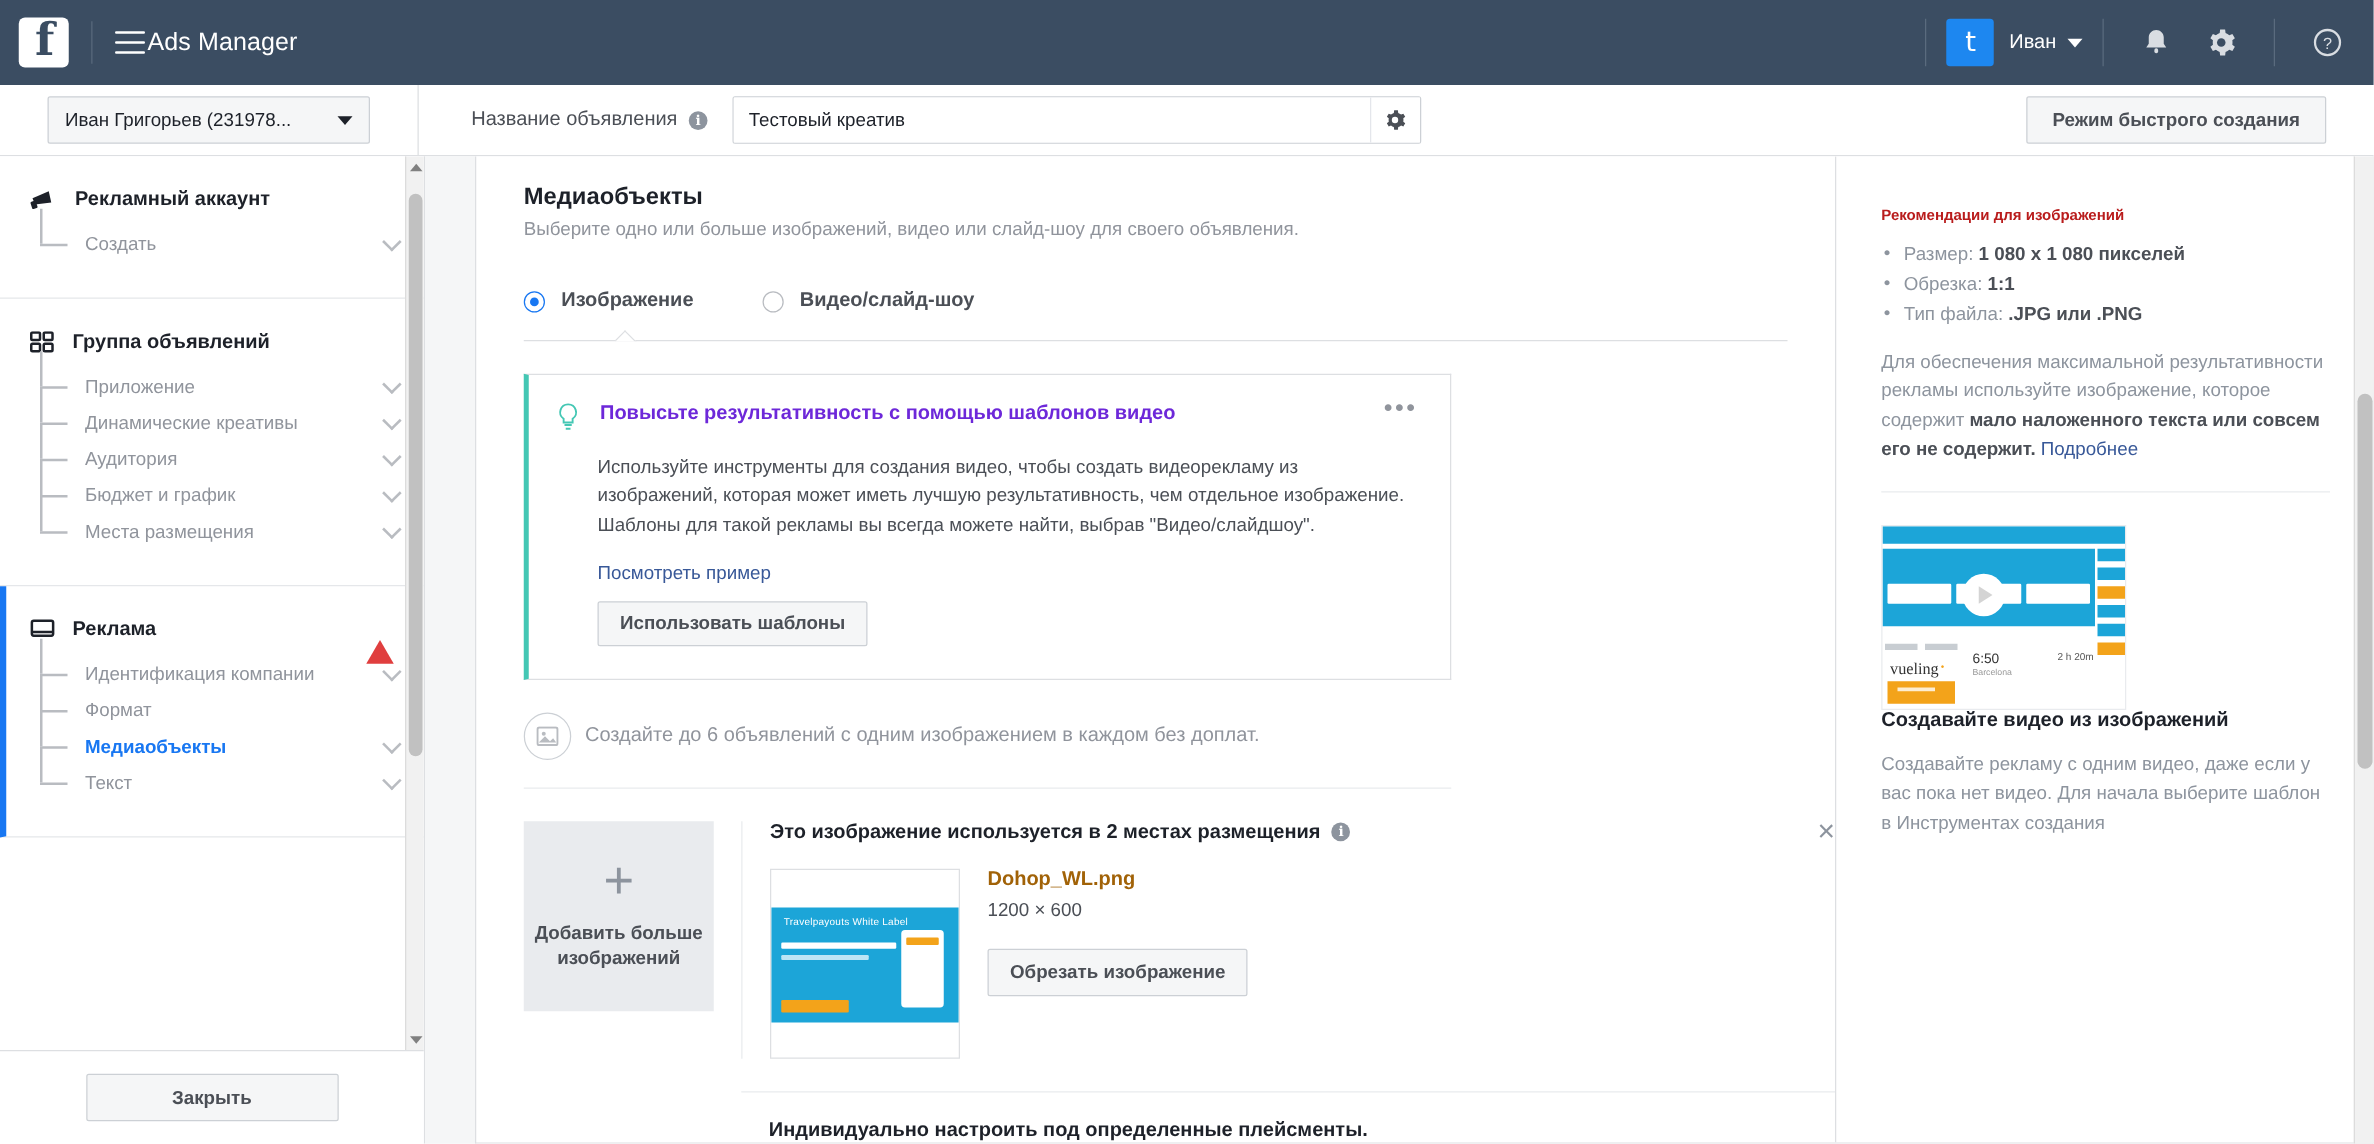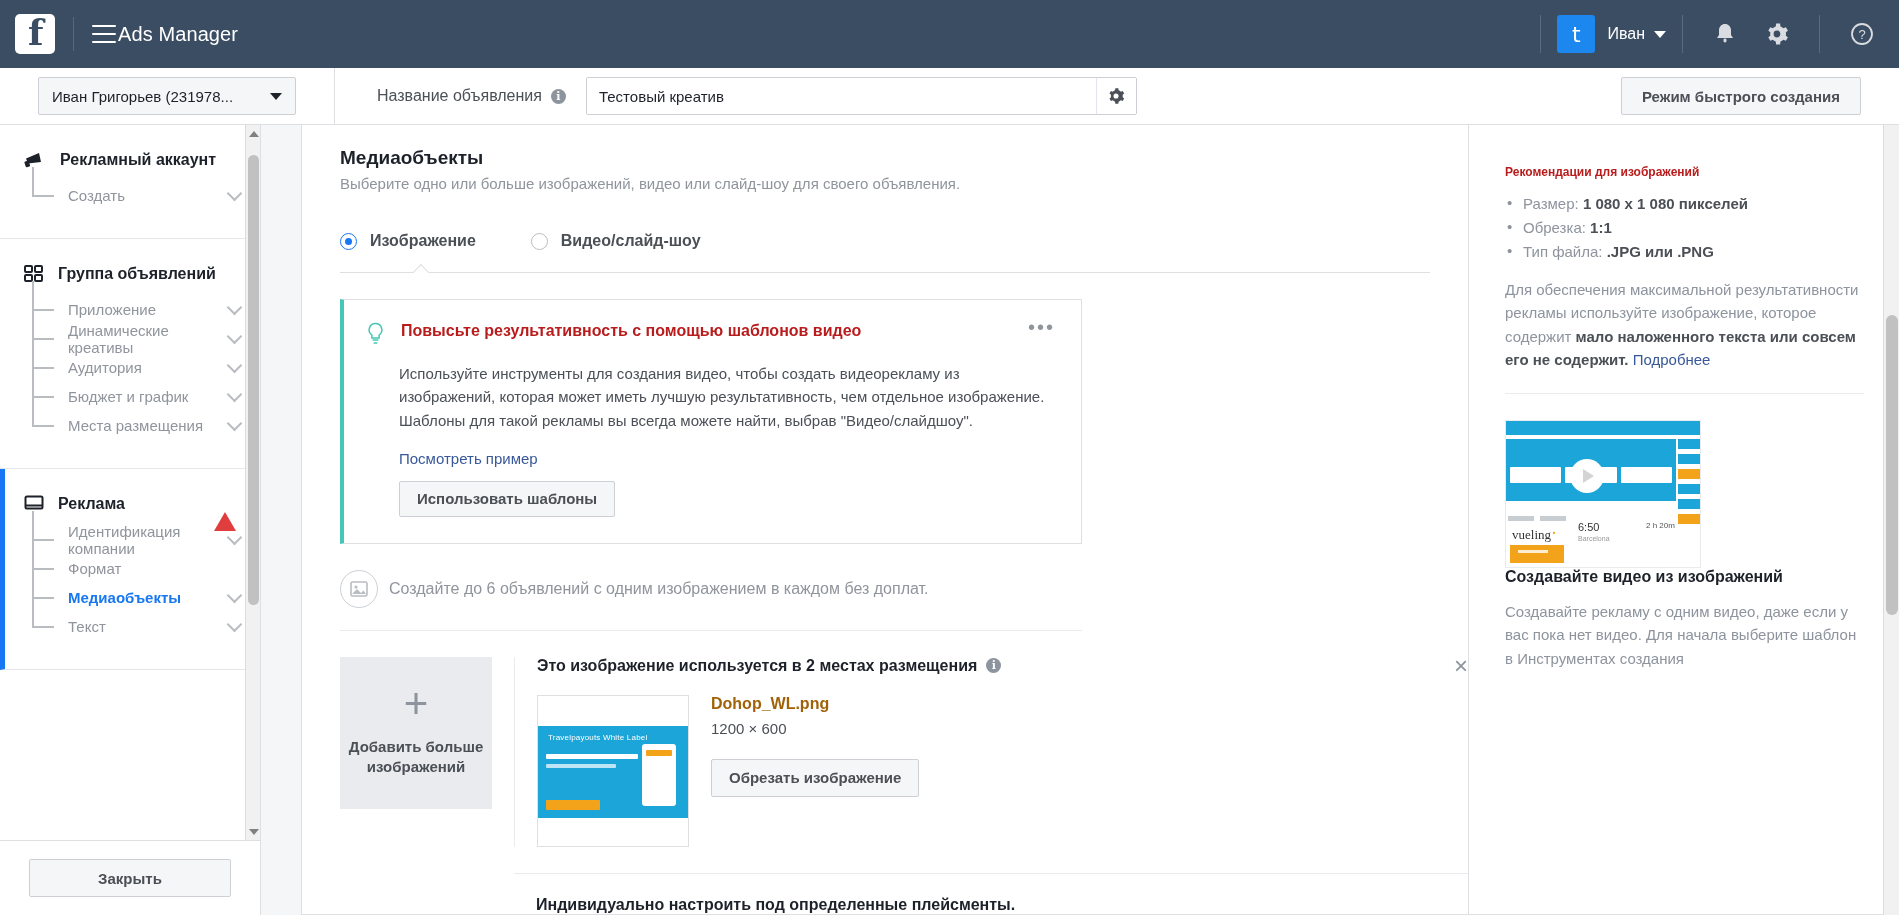--- a/index.html
+++ b/index.html
@@ -119,21 +119,21 @@
     border: 1px solid #ccd0d5; border-radius: 2px;
     font-size: 15px; font-weight: bold; color: #4b4f56;
     cursor: pointer; font-family: "Liberation Sans", sans-serif;
   }
 
   
   .body-wrap { display: flex; height: calc(915px - 68px - 57px); }
 
   
   .sidebar {
-    width: 261px; background: #fff; position: relative;
+    width: 340px; background: #fff; position: relative;
     border-right: 1px solid #dddfe2; flex: none;
     display: flex; flex-direction: column;
   }
   .side-scroll { flex: 1; overflow: hidden; position: relative; }
   .side-group {
     border-bottom: 1px solid #e5e7ea; padding: 26px 0 28px 0; position: relative;
   }
   .side-group.active { border-left: 5px solid #1877f2; }
   .side-group.active .group-head { padding-left: 19px; }
   .group-head {
@@ -229,21 +229,21 @@
   }
 
   
   .tip-card {
     margin-top: 26px; margin-right: 0; background: #fff;
     border: 1px solid #dddfe2; border-left: 4px solid #44c7b4;
     padding: 22px 26px 26px 22px; position: relative;
     max-width: 742px;
   }
   .tip-head { display: flex; align-items: flex-start; gap: 16px; }
-  .tip-title { font-size: 16px; font-weight: bold; color: #b91c1c; flex: 1; }
+  .tip-title { font-size: 16px; font-weight: bold; color: #6d28d9; flex: 1; }
   .tip-dots { color: #90949c; font-size: 20px; letter-spacing: 2px; cursor: pointer; line-height: 10px; }
   .tip-body { font-size: 15px; color: #4b4f56; line-height: 1.55; margin-top: 16px; margin-left: 33px; }
   .tip-link { display: block; margin-top: 18px; margin-left: 33px; color: #385898; font-size: 15px; cursor: pointer; }
   .tip-btn {
     margin-top: 14px; margin-left: 33px; height: 36px; padding: 0 17px;
     background: #f5f6f7; border: 1px solid #ccd0d5; border-radius: 2px;
     font-size: 15px; font-weight: bold; color: #4b4f56; cursor: pointer;
     font-family: "Liberation Sans", sans-serif;
   }
 

